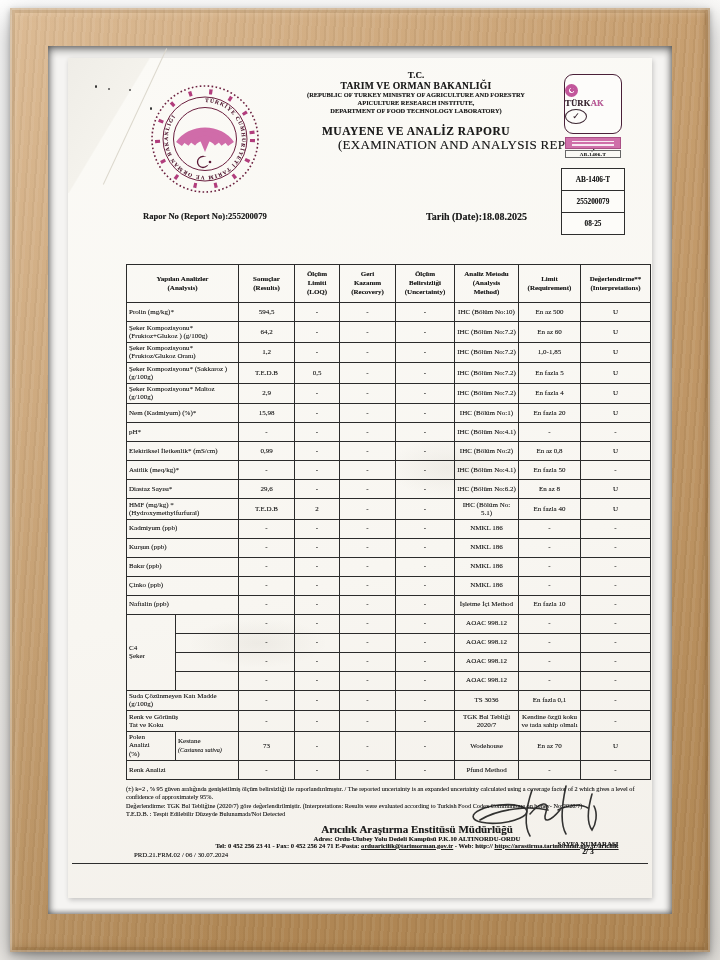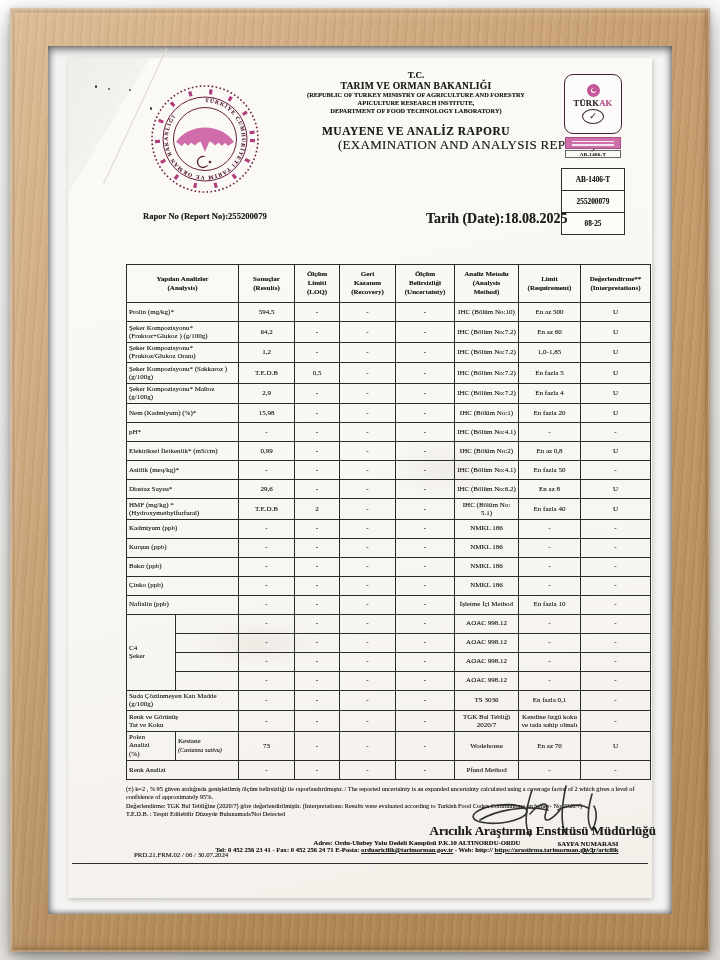--- a/index.html
+++ b/index.html
@@ -39,53 +39,53 @@
   .h-b{font-size:9.6px;font-weight:bold;letter-spacing:.2px;}
   .h-en{font-size:6.4px;font-weight:bold;line-height:1.25;}
   .h-title{margin-top:10px;font-size:11.5px;font-weight:bold;letter-spacing:.5px;}
   .h-title-en{font-size:13px;letter-spacing:.3px;text-align:right;}
 
   .seal{position:absolute;left:80px;top:24px;}
 
   
   .turkak{position:absolute;left:492px;top:16px;width:66px;text-align:center;}
   .t-box{border:1.7px solid #4a2038;border-radius:9px;width:56px;height:58px;margin:0 auto;
-    display:flex;flex-direction:column;align-items:center;justify-content:center;background:#fdfcfa;}
+    display:flex;flex-direction:column;align-items:flex-start;justify-content:center;background:#fdfcfa;}
   .t-ring{width:13px;height:13px;border:4px solid #c2579b;border-radius:50%;box-sizing:border-box;
     background:radial-gradient(circle at 60% 40%, #c2579b 0 2px, #fff 2px);}
   .t-brand{font-size:8.6px;font-weight:bold;color:#3a2430;letter-spacing:.2px;margin-top:1px;}
   .t-brand .pink{color:#c2579b;}
   .t-check{width:20px;height:13px;border:1.3px solid #3a2430;border-radius:50%;font-size:9px;line-height:12px;color:#3a2430;margin-top:1px;}
   .t-banner{width:56px;height:12px;background:#cf6fa9;margin:3px auto 0;position:relative;border:.8px solid #a94f85;box-sizing:border-box;}
   .t-banner::after{content:"";position:absolute;left:6px;right:6px;top:3px;height:5px;
     background:repeating-linear-gradient(180deg,rgba(255,255,255,.85) 0 1.4px,transparent 1.4px 3.2px);}
   .t-code{font-size:5px;font-weight:bold;border:.8px solid #666;width:54px;margin:1px auto 0;padding:.5px 0;letter-spacing:.3px;}
   .t-refbox{margin:10px auto 0;border:1.3px solid #2e2e2e;width:62px;background:#fdfcf9;}
   .t-refrow{border-bottom:1.3px solid #2e2e2e;height:21px;line-height:21px;font-weight:bold;font-size:7.3px;text-align:center;}
   .t-refrow:last-child{border-bottom:none;}
 
   
   .meta-report{position:absolute;left:75px;top:153px;font-size:8.6px;font-weight:bold;}
-  .meta-date{position:absolute;left:358px;top:153px;font-size:14px;font-weight:bold;}
+  .meta-date{position:absolute;left:358px;top:153px;font-size:10px;font-weight:bold;}
 
   
   .doc-flow{position:absolute;left:58px;top:174px;width:524px;}
   table.analysis{width:524px;border-collapse:collapse;table-layout:fixed;font-size:7px;color:#1c1c1c;margin-top:32px;}
   table.analysis th,table.analysis td{border:1px solid #2b2b2b;padding:1.5px 2px;vertical-align:middle;}
   table.analysis{border:1.5px solid #222;}
   thead th{font-weight:bold;text-align:center;line-height:1.25;height:34px;font-size:7px;}
   tbody td{height:15px;}
   .c-name{text-align:left;padding-left:4px;line-height:1.18;white-space:pre-line;}
   .c-group{line-height:1.2;}
   .c-val{text-align:center;line-height:1.15;}
   .latin{font-size:6.2px;}
 
   .footnotes{margin-top:5px;font-size:6.3px;line-height:1.35;width:520px;}
   .footer-block{margin-top:4px;margin-left:52px;width:478px;text-align:center;}
-  .f-inst{font-size:13px;font-weight:bold;text-align:right;}
+  .f-inst{font-size:11px;font-weight:bold;}
   .f-addr{font-size:6.7px;font-weight:bold;}
   .f-tel{font-size:6.6px;font-weight:bold;}
   .f-link{text-decoration:underline;}
 
   .sig{position:absolute;left:402px;top:722px;opacity:.88;}
   .form-code{position:absolute;left:66px;top:793px;font-size:6.8px;}
   .page-num{position:absolute;left:440px;top:782px;width:160px;text-align:center;font-weight:bold;}
   .pn-label{font-size:6.9px;}
   .pn-value{font-size:7.6px;}
   .bottom-rule{position:absolute;left:4px;right:4px;top:805px;border-top:1.5px solid #2e2e2e;}

